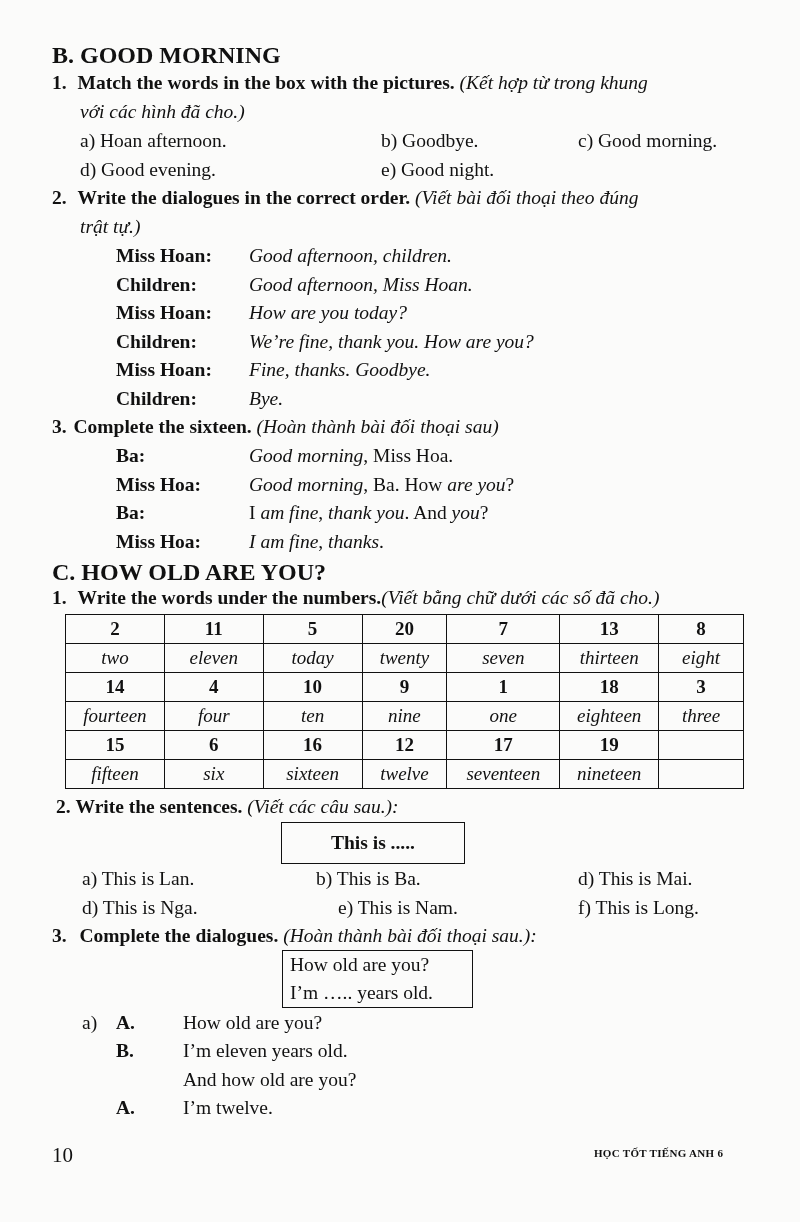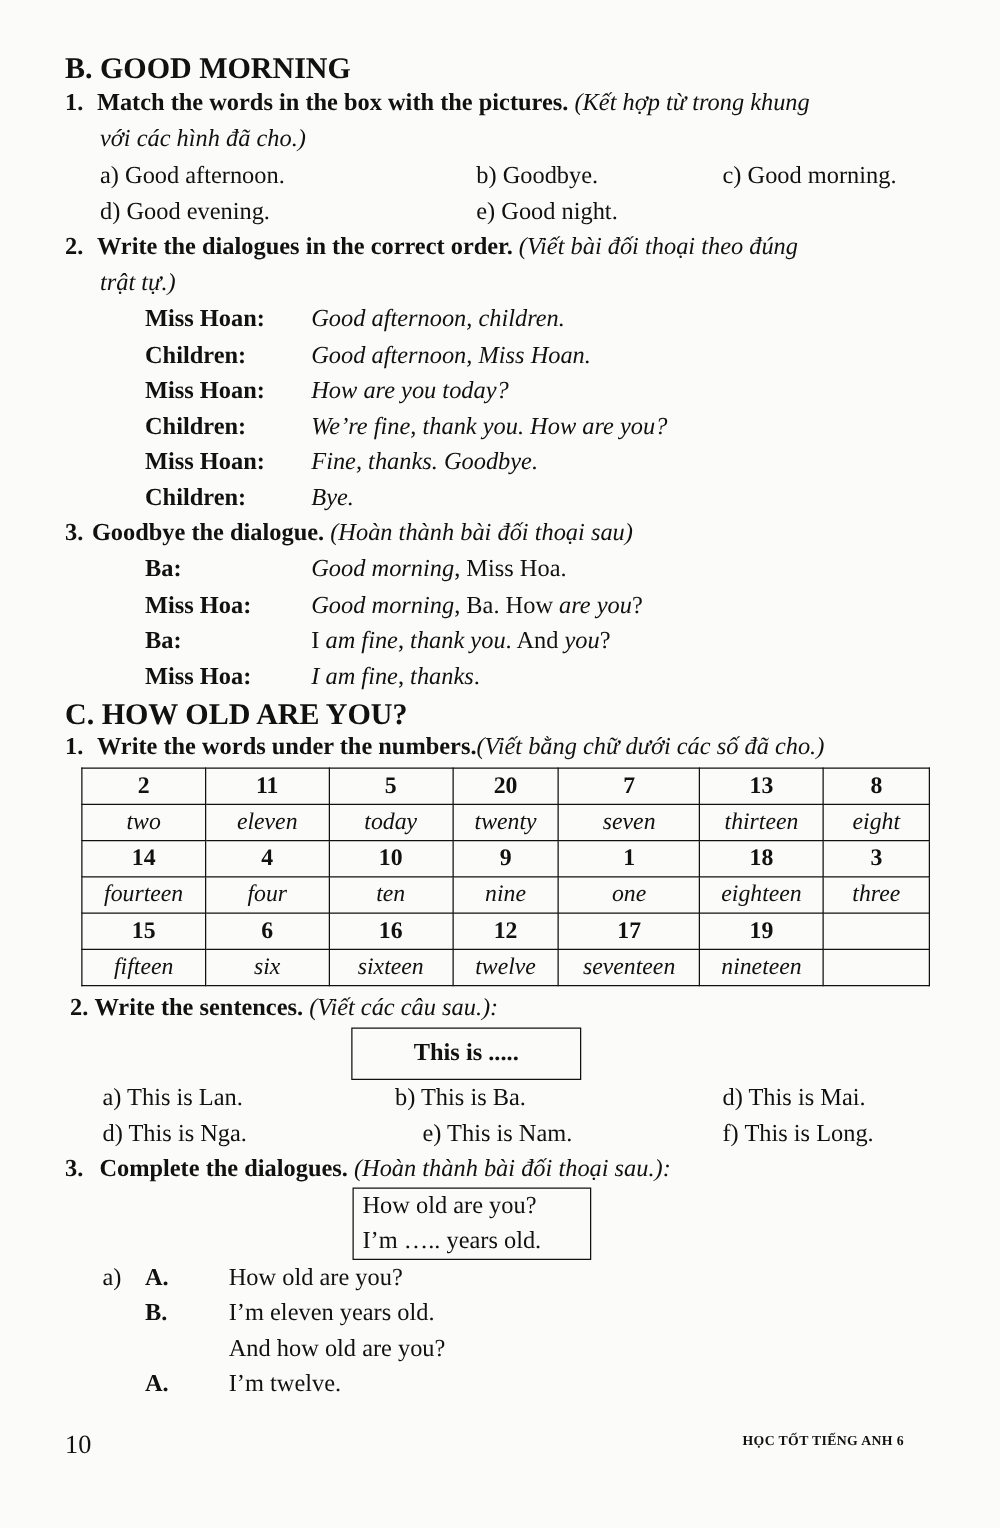--- a/index.html
+++ b/index.html
@@ -30,21 +30,21 @@
 <body>
 
 <div class="abs h" style="left:52px; top:42px;">B. GOOD MORNING</div>
 
 <div class="abs t" style="left:52px; top:72px;">
   <span class="b">1.</span>
   <span class="b" style="margin-left:6px;">Match the words in the box with the pictures.</span>
   <span class="i">(Kết hợp từ trong  khung</span>
 </div>
 <div class="abs t i" style="left:80px; top:101px;">với các hình đã cho.)</div>
-<div class="abs t" style="left:80px; top:130px;">a) Good afternoon.</div>
+<div class="abs t" style="left:80px; top:130px;">a) Hoan afternoon.</div>
 <div class="abs t" style="left:381px; top:130px;">b) Goodbye.</div>
 <div class="abs t" style="left:578px; top:130px;">c) Good morning.</div>
 <div class="abs t" style="left:80px; top:159px;">d) Good evening.</div>
 <div class="abs t" style="left:381px; top:159px;">e) Good night.</div>
 
 <div class="abs t" style="left:52px; top:187px;">
   <span class="b">2.</span>
   <span class="b" style="margin-left:6px;">Write the dialogues in the correct order.</span>
   <span class="i">(Viết bài đối thoại theo đúng</span>
 </div>
@@ -58,21 +58,21 @@
 <div class="abs t i" style="left:249px; top:302px;">How are you today?</div>
 <div class="abs t b" style="left:116px; top:331px;">Children:</div>
 <div class="abs t i" style="left:249px; top:331px;">We’re fine, thank you. How are you?</div>
 <div class="abs t b" style="left:116px; top:359px;">Miss Hoan:</div>
 <div class="abs t i" style="left:249px; top:359px;">Fine, thanks. Goodbye.</div>
 <div class="abs t b" style="left:116px; top:388px;">Children:</div>
 <div class="abs t i" style="left:249px; top:388px;">Bye.</div>
 
 <div class="abs t" style="left:52px; top:416px;">
   <span class="b">3.</span>
-  <span class="b" style="margin-left:2px;">Goodbye the dialogue.</span>
+  <span class="b" style="margin-left:2px;">Complete the sixteen.</span>
   <span class="i">(Hoàn thành bài đối thoại sau)</span>
 </div>
 <div class="abs t b" style="left:116px; top:445px;">Ba:</div>
 <div class="abs t fill" style="left:249px; top:445px;"><span class="i u" style="white-space: pre;">Good</span><span style="white-space: pre;"> </span><span class="i u" style="white-space: pre;">morning</span><span style="white-space: pre;">, Miss Hoa.</span></div>
 <div class="abs t b" style="left:116px; top:474px;">Miss Hoa:</div>
 <div class="abs t fill" style="left:249px; top:474px;"><span class="i u" style="white-space: pre;">Good</span><span style="white-space: pre;"> </span><span class="i u" style="white-space: pre;">morning</span><span style="white-space: pre;">, Ba. How </span><span class="i u" style="white-space: pre;">are</span><span style="white-space: pre;"> </span><span class="i u" style="white-space: pre;">you</span><span style="white-space: pre;">?</span></div>
 <div class="abs t b" style="left:116px; top:502px;">Ba:</div>
 <div class="abs t fill" style="left:249px; top:502px;"><span style="white-space: pre;">I </span><span class="i u" style="white-space: pre;">am</span><span style="white-space: pre;"> </span><span class="i u" style="white-space: pre;">fine</span><span style="white-space: pre;">, </span><span class="i u" style="white-space: pre;">thank</span><span style="white-space: pre;"> </span><span class="i u" style="white-space: pre;">you</span><span style="white-space: pre;">. And </span><span class="i u" style="white-space: pre;">you</span><span style="white-space: pre;">?</span></div>
 <div class="abs t b" style="left:116px; top:531px;">Miss Hoa:</div>
 <div class="abs t fill" style="left:249px; top:531px;"><span class="i u" style="white-space: pre;">I</span><span style="white-space: pre;"> </span><span class="i u" style="white-space: pre;">am</span><span style="white-space: pre;"> </span><span class="i u" style="white-space: pre;">fine</span><span style="white-space: pre;">, </span><span class="i u" style="white-space: pre;">thanks</span><span style="white-space: pre;">.</span></div>

